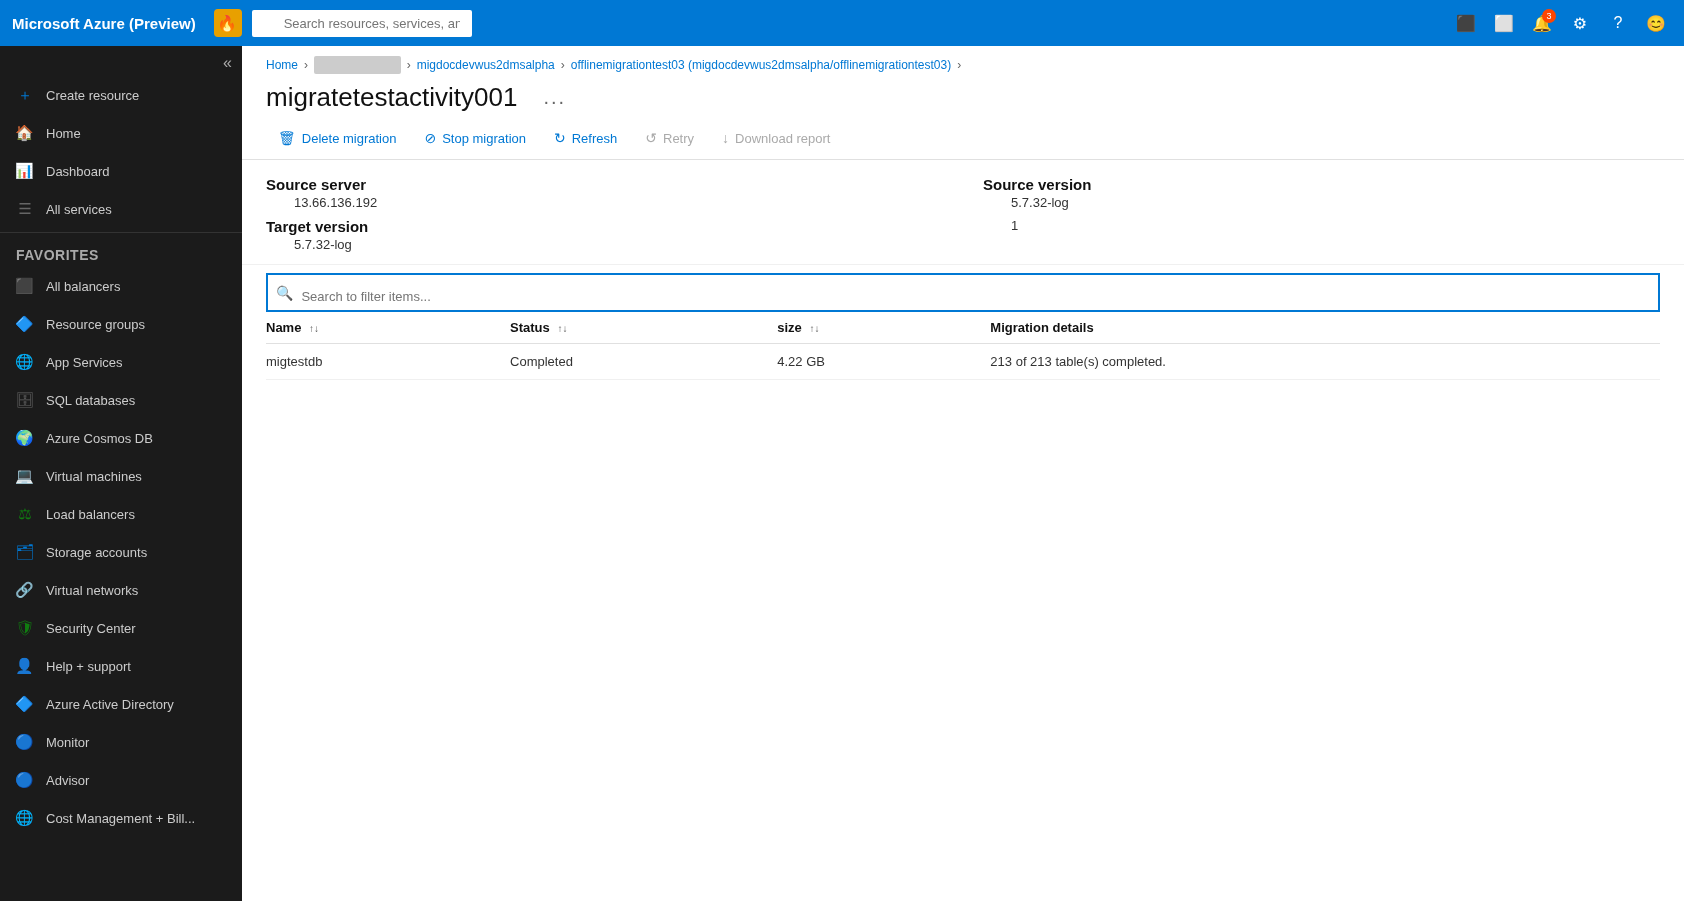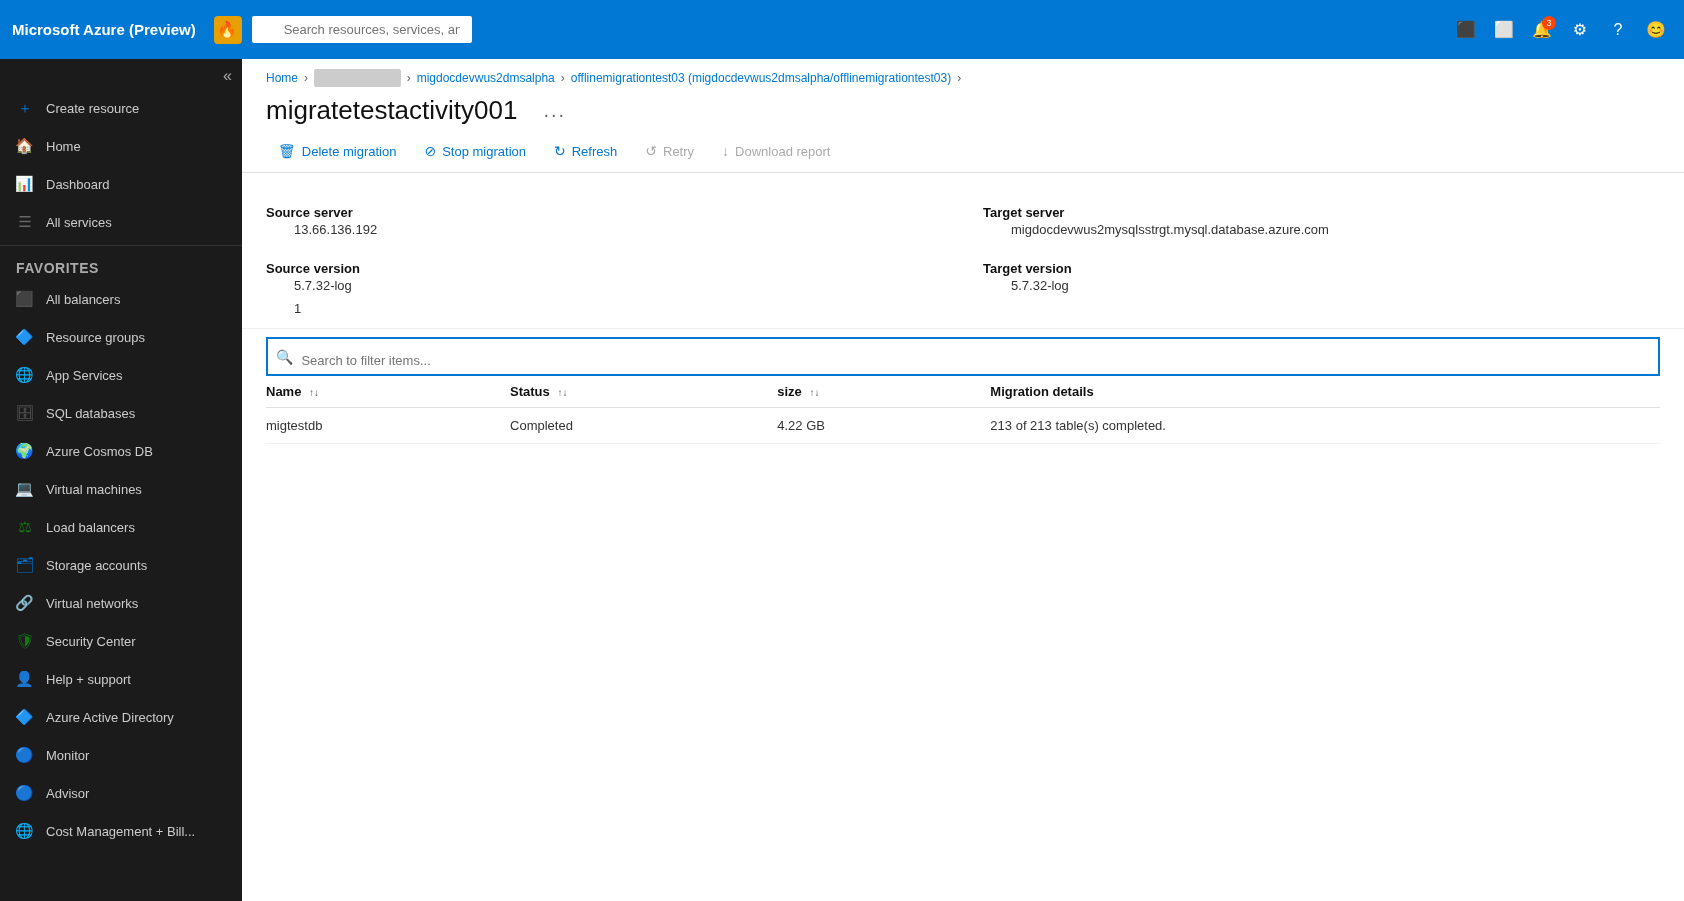--- a/index.html
+++ b/index.html
@@ -4,21 +4,21 @@
   <style>
     * { box-sizing: border-box; margin: 0; padding: 0; }
     body { font-family: 'Segoe UI', Arial, sans-serif; font-size: 13px; color: #333; background: #f2f2f2; display: flex; flex-direction: column; height: 100vh; overflow: hidden; }
 
     
     .topnav {
       display: flex;
       align-items: center;
       background: #0078d4;
       color: white;
-      height: 59px;
+      height: 46px;
       padding: 0 12px;
       flex-shrink: 0;
       gap: 10px;
     }
     .topnav-brand {
       font-size: 15px;
       font-weight: 600;
       color: white;
       white-space: nowrap;
       margin-right: 8px;
@@ -216,21 +216,21 @@
 
     
     .info-section {
       padding: 16px 24px 12px;
       display: grid;
       grid-template-columns: 1fr 1fr;
       gap: 8px 40px;
       border-bottom: 1px solid #f0f0f0;
     }
     .info-block { display: flex; flex-direction: column; gap: 2px; }
-    .info-label { font-weight: 600; font-size: 13px; color: #111; margin-top: 16px; }
+    .info-label { font-weight: 600; font-size: 15px; color: #111; }
     .info-value { font-size: 13px; color: #333; margin-left: 28px; }
 
     
     .filter-bar {
       padding: 8px 24px 0;
     }
     .filter-input-wrap {
       position: relative;
       border: 2px solid #0078d4;
       border-radius: 0;
@@ -444,24 +444,20 @@
       <button class="toolbar-btn disabled">
         <span class="tb-icon">↓</span>
         <span>Download report</span>
       </button>
     </div>
 
     <div class="info-section">
       <div class="info-block">
         <span class="info-label">Source server</span>
         <span class="info-value">13.66.136.192</span>
-      </div>
-      <div class="info-block">
-        <span class="info-label">Target server</span>
-        <span class="info-value">migdocdevwus2mysqlsstrgt.mysql.database.azure.com</span>
       </div>
       <div class="info-block">
         <span class="info-label">Source version</span>
         <span class="info-value">5.7.32-log</span>
       </div>
       <div class="info-block">
         <span class="info-label">Target version</span>
         <span class="info-value">5.7.32-log</span>
       </div>
       <div class="info-block">

